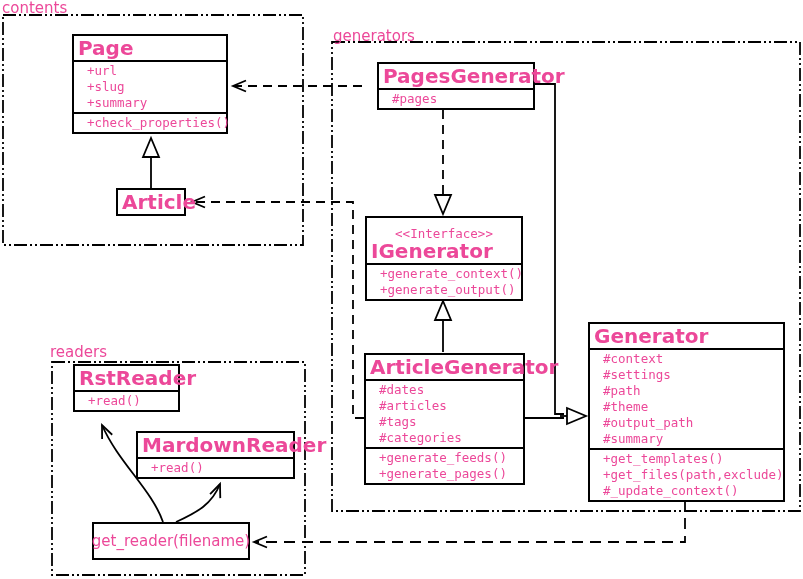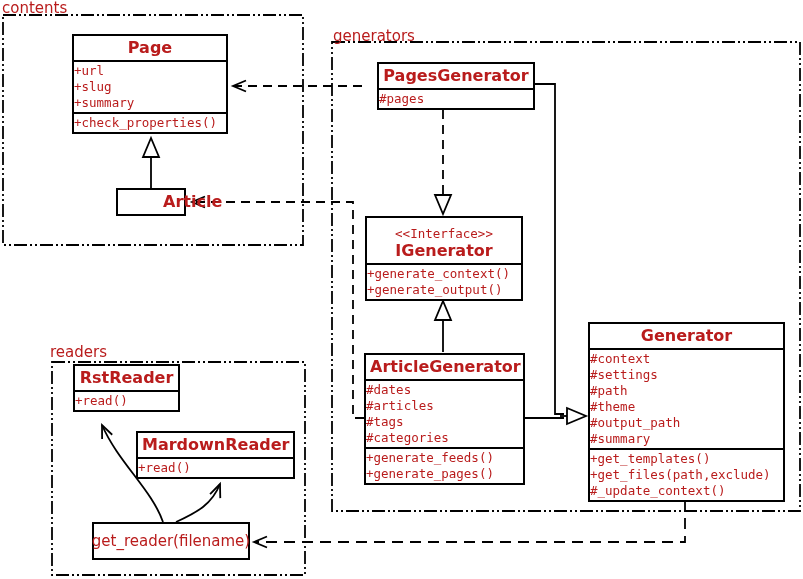--- a/index.html
+++ b/index.html
@@ -1,39 +1,39 @@
 <!DOCTYPE html>
 <html><head>
 <meta charset="utf-8">
 <style>
   html,body{margin:0;padding:0;background:#ffffff;}
   .canvas{
     position:relative;width:803px;height:579px;background:#ffffff;
-    font-family:"DejaVu Sans", sans-serif;color:#b91c1c;overflow:hidden;
+    font-family:"DejaVu Sans", sans-serif;color:#ec4899;overflow:hidden;
   }
   svg.edges{position:absolute;left:0;top:0;}
   .pkg-label{
     position:absolute;font-size:15px;line-height:16px;white-space:nowrap;
     background:transparent;
   }
   .uml-class{
     position:absolute;background:#fff;border:2px solid #000;box-sizing:border-box;
   }
   .uml-title{
-    font-size:16px;font-weight:bold;text-align:center;line-height:20px;
+    font-size:20px;font-weight:bold;text-align:left;line-height:20px;
     padding:2px 4px;white-space:nowrap;
   }
   .stereo{
     font-family:"DejaVu Sans Mono", monospace;font-size:12.5px;font-weight:normal;
     line-height:15px;text-align:center;padding-top:8px;
   }
   .compartment{
     border-top:2px solid #000;
     font-family:"DejaVu Sans Mono", monospace;font-size:12.5px;line-height:16px;
-    padding:1px 0;white-space:nowrap;
+    padding:1px 13px;white-space:nowrap;
   }
   .plain-node{
     position:absolute;background:#fff;border:2px solid #000;box-sizing:border-box;
     display:flex;align-items:center;justify-content:center;
     font-size:15px;white-space:nowrap;text-align:right;
   }
 </style>
 </head>
 <body>
 
@@ -78,21 +78,21 @@
     <div class="compartment">
       <div>+url</div>
       <div>+slug</div>
       <div>+summary</div>
     </div>
     <div class="compartment">
       <div>+check_properties()</div>
     </div>
   </div>
 
-  <div class="uml-class" style="left:116px;top:188px;width:70px;padding-left:41px;">
+  <div class="uml-class" style="left:116px;top:188px;width:70px;">
     <div class="uml-title">Article</div>
   </div>
 
   <div class="uml-class" style="left:377px;top:62px;width:158px;">
     <div class="uml-title">PagesGenerator</div>
     <div class="compartment">
       <div>#pages</div>
     </div>
   </div>
 

